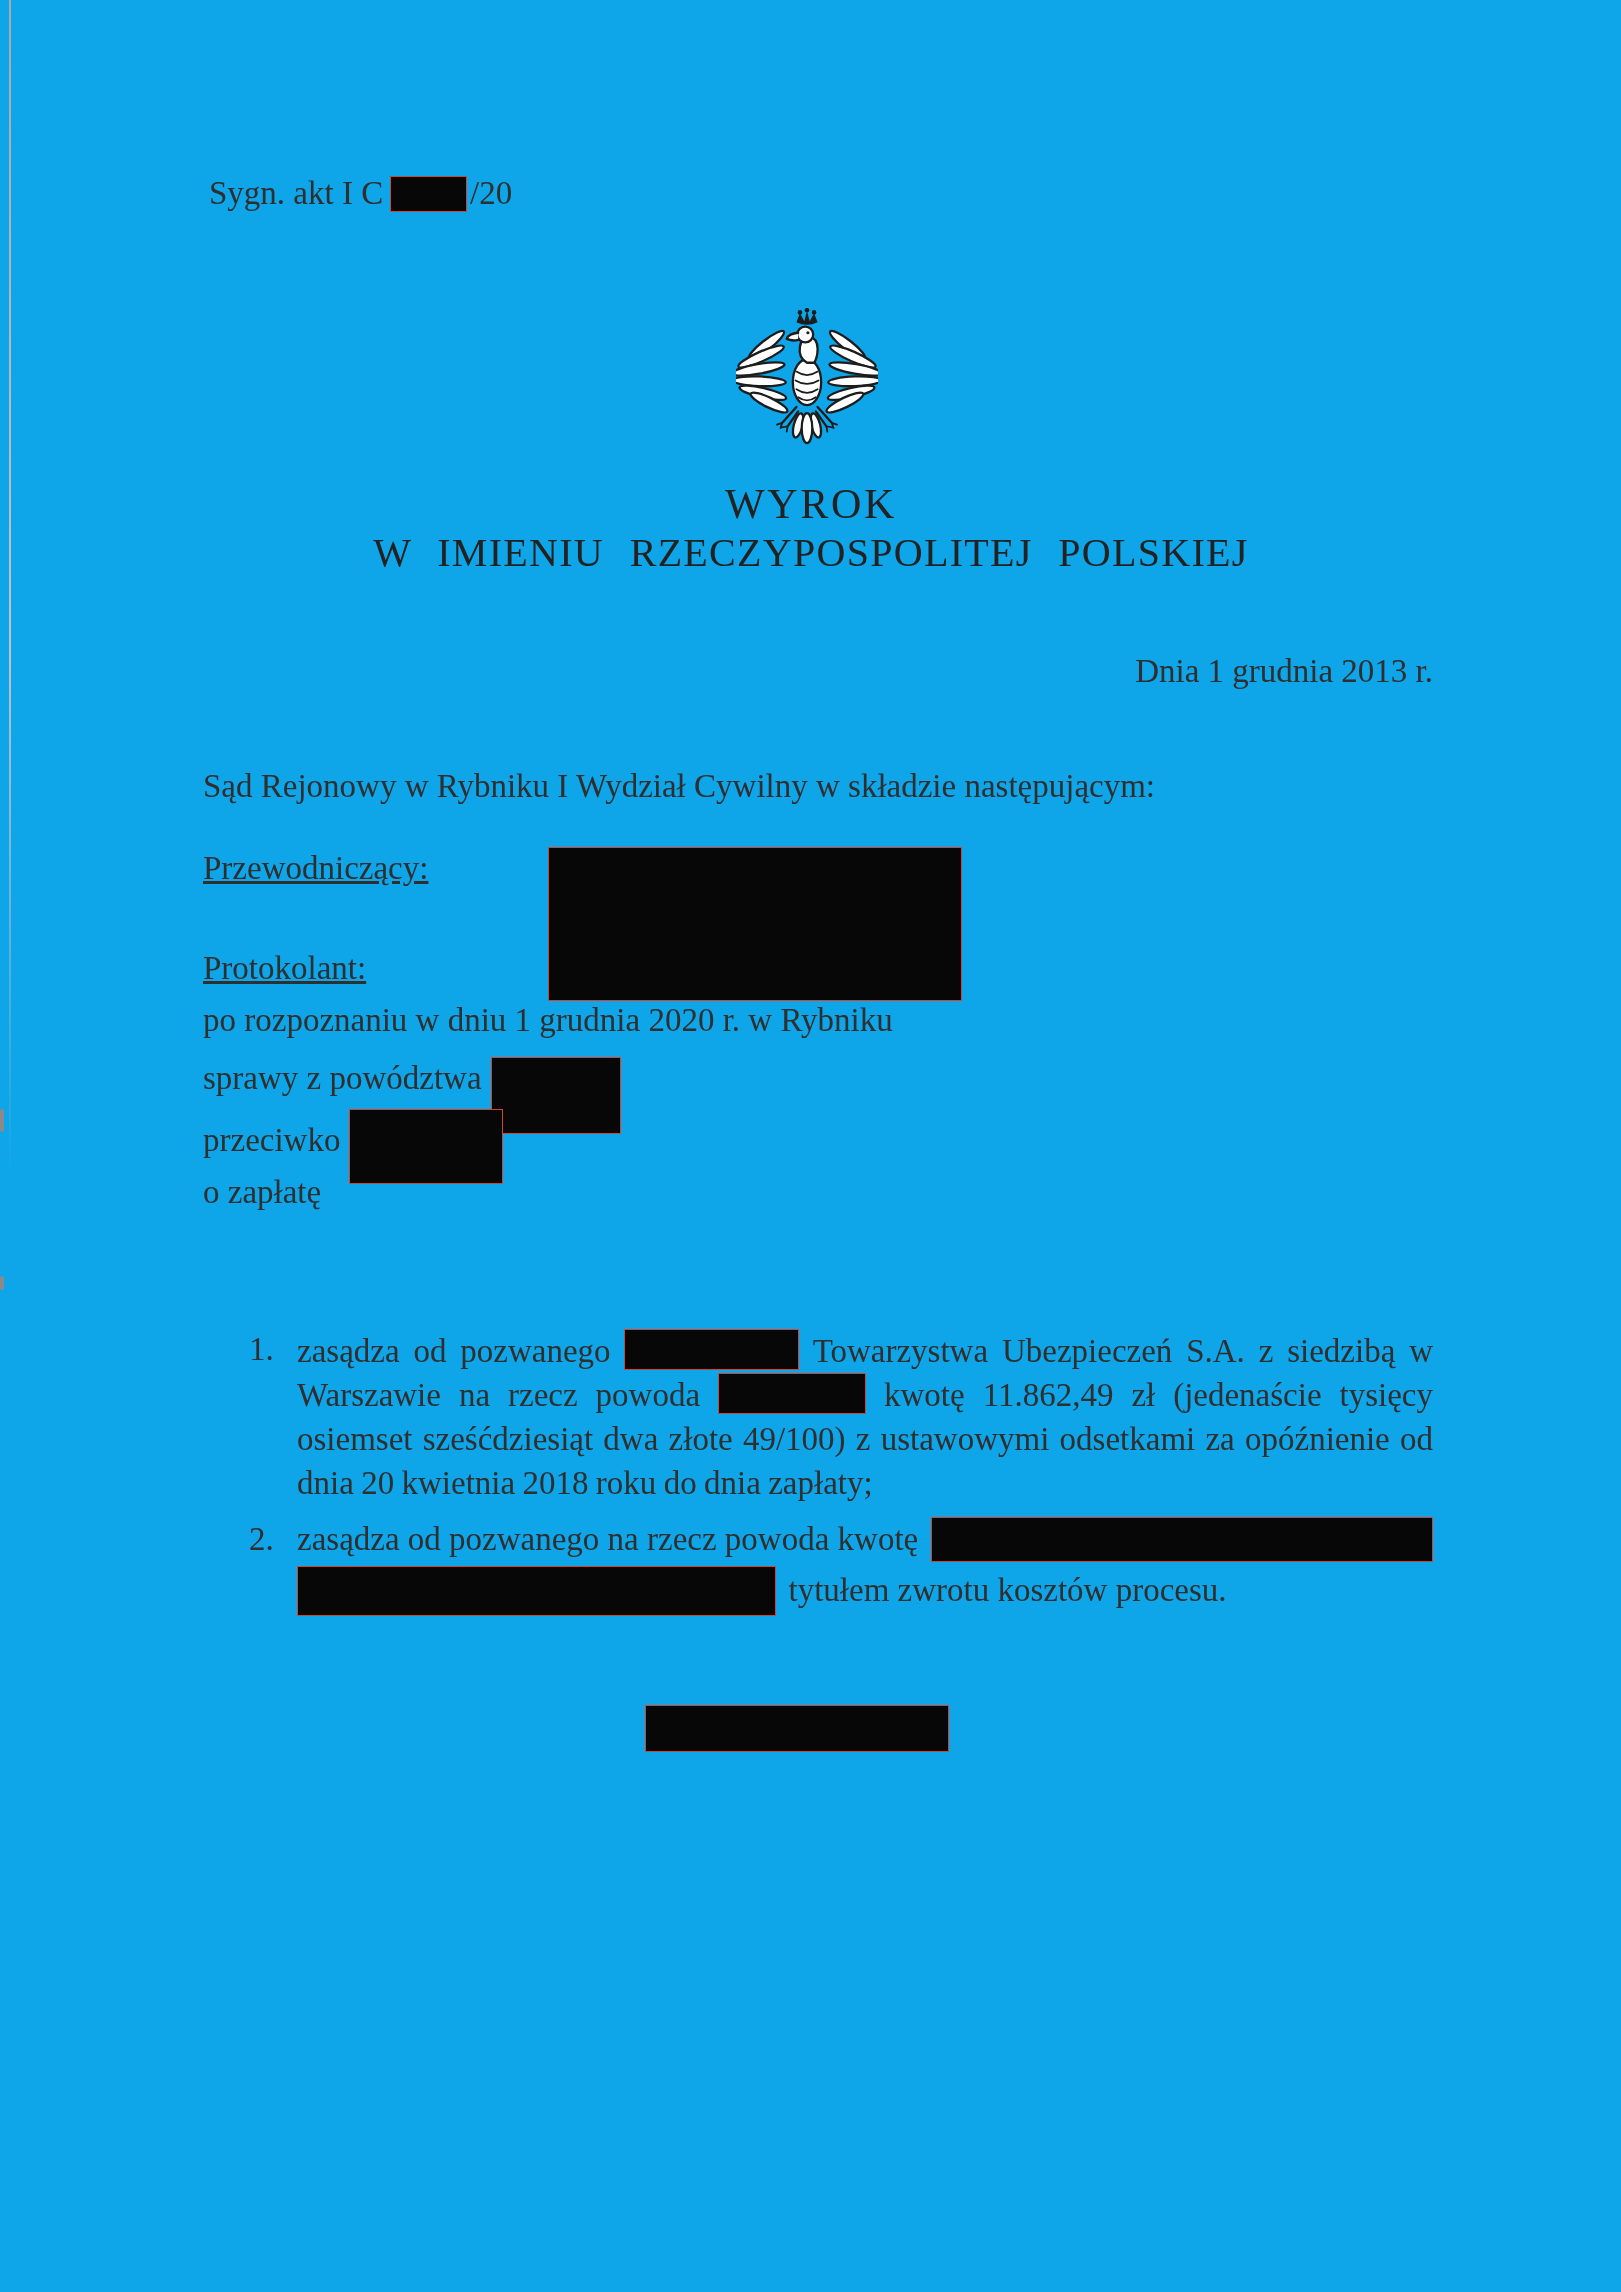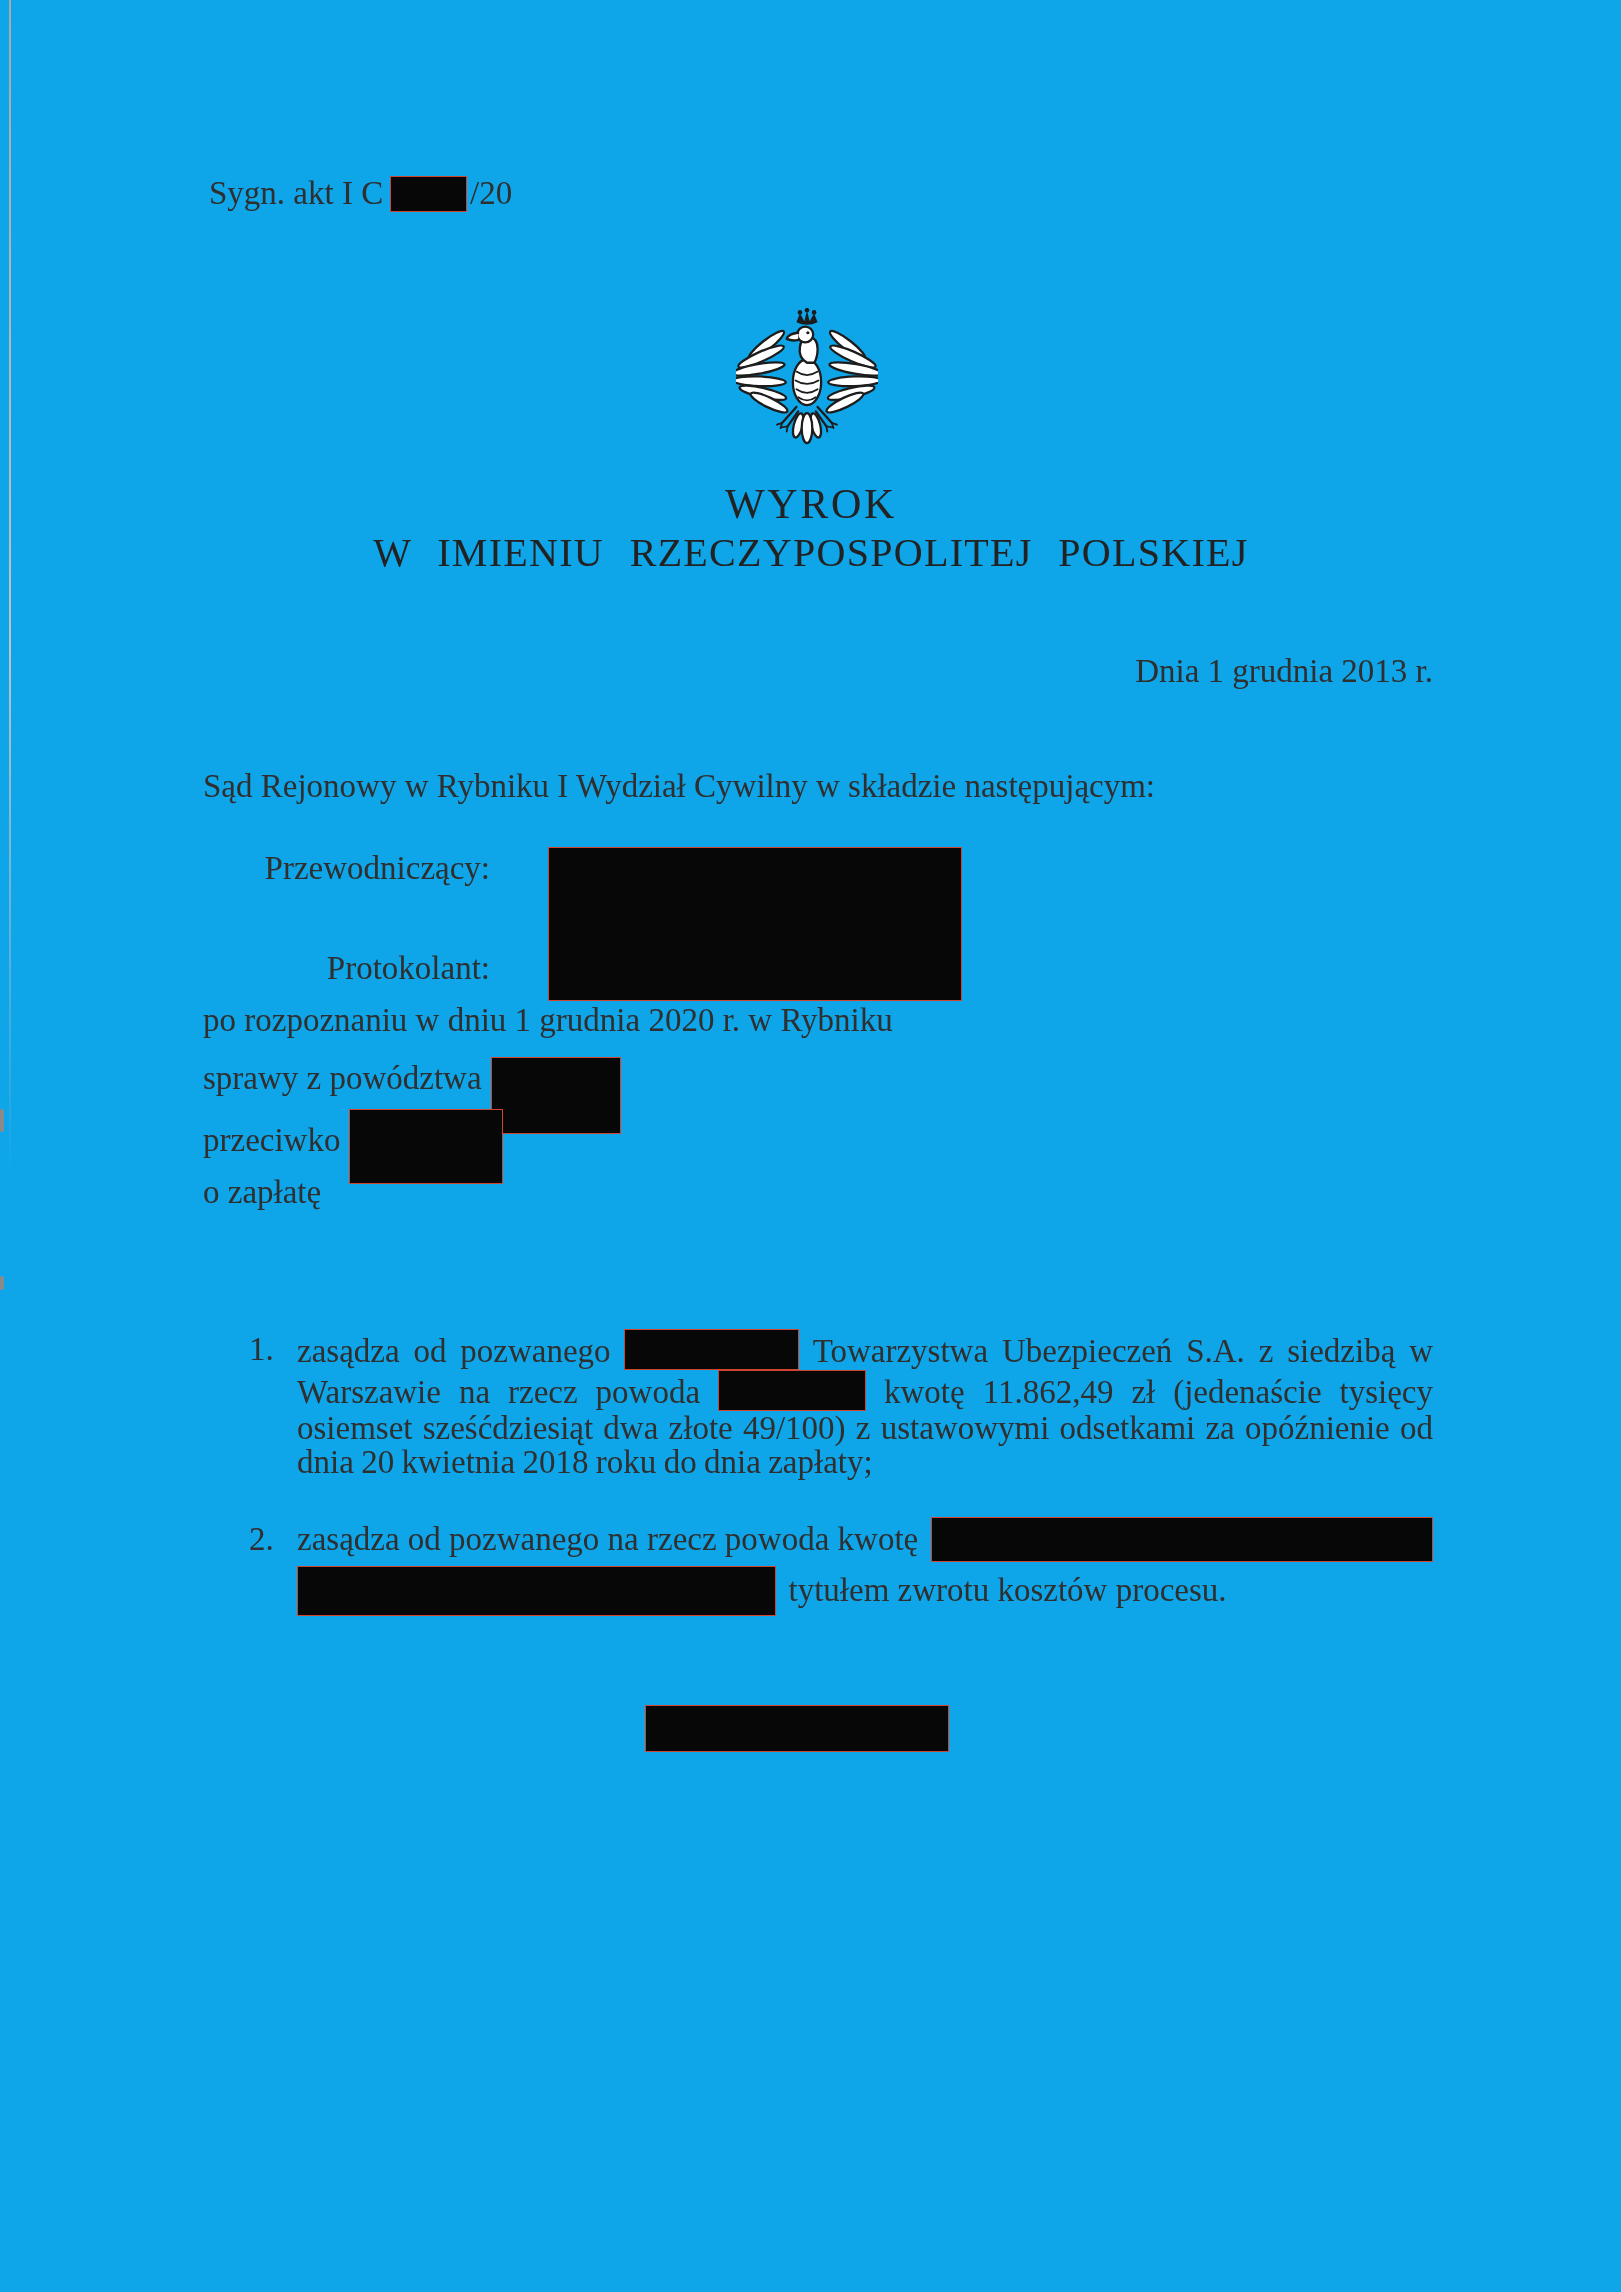--- a/index.html
+++ b/index.html
@@ -35,32 +35,32 @@
     left:0;width:1622px;text-align:center;
     color:#222;letter-spacing:2.7px;font-size:42px;line-height:45px;
   }
   .subtitle{
     left:0;width:1622px;text-align:center;
     color:#222;font-size:40px;line-height:45px;
     letter-spacing:1.3px;word-spacing:14.3px;
   }
   .date-line{left:896px;width:537px;text-align:right;}
 
-  .role-row{left:203px;width:287px;text-align:right;}
+  .role-row{left:203px;width:287px;text-decoration:underline;}
   .roles-redact{left:548px;top:847px;width:414px;height:154px;}
 
   .inline-start{display:flex;align-items:flex-start;}
   .sprawy-box{width:130px;height:77px;margin-left:9px;margin-top:-1.8px;}
   .przeciwko-box{width:154px;height:75px;margin:-5.4px 10.7px 0 9px;}
   .pad-mid{margin-top:7.2px;}
 
   .ruling{left:249px;width:1184px;display:flex;}
   .rnum{width:48px;flex:none;font-size:33px;line-height:41px;}
   .rbody{
-    flex:1;font-size:33px;line-height:34px;
+    flex:1;font-size:33px;line-height:44px;
     text-align:justify;word-spacing:-0.9px;
   }
   .rbody .redact{height:41px;vertical-align:-8px;}
   .box-a{width:175px;}
   .box-b{width:148px;}
 
   .r2row{left:249px;width:1184px;display:flex;align-items:center;height:51px;}
   .r2row .rnum{line-height:51px;}
   .box-c{flex:1;height:45px;margin-left:12.5px;}
   .box-d{width:479px;height:50px;flex:none;margin-right:12.5px;}

